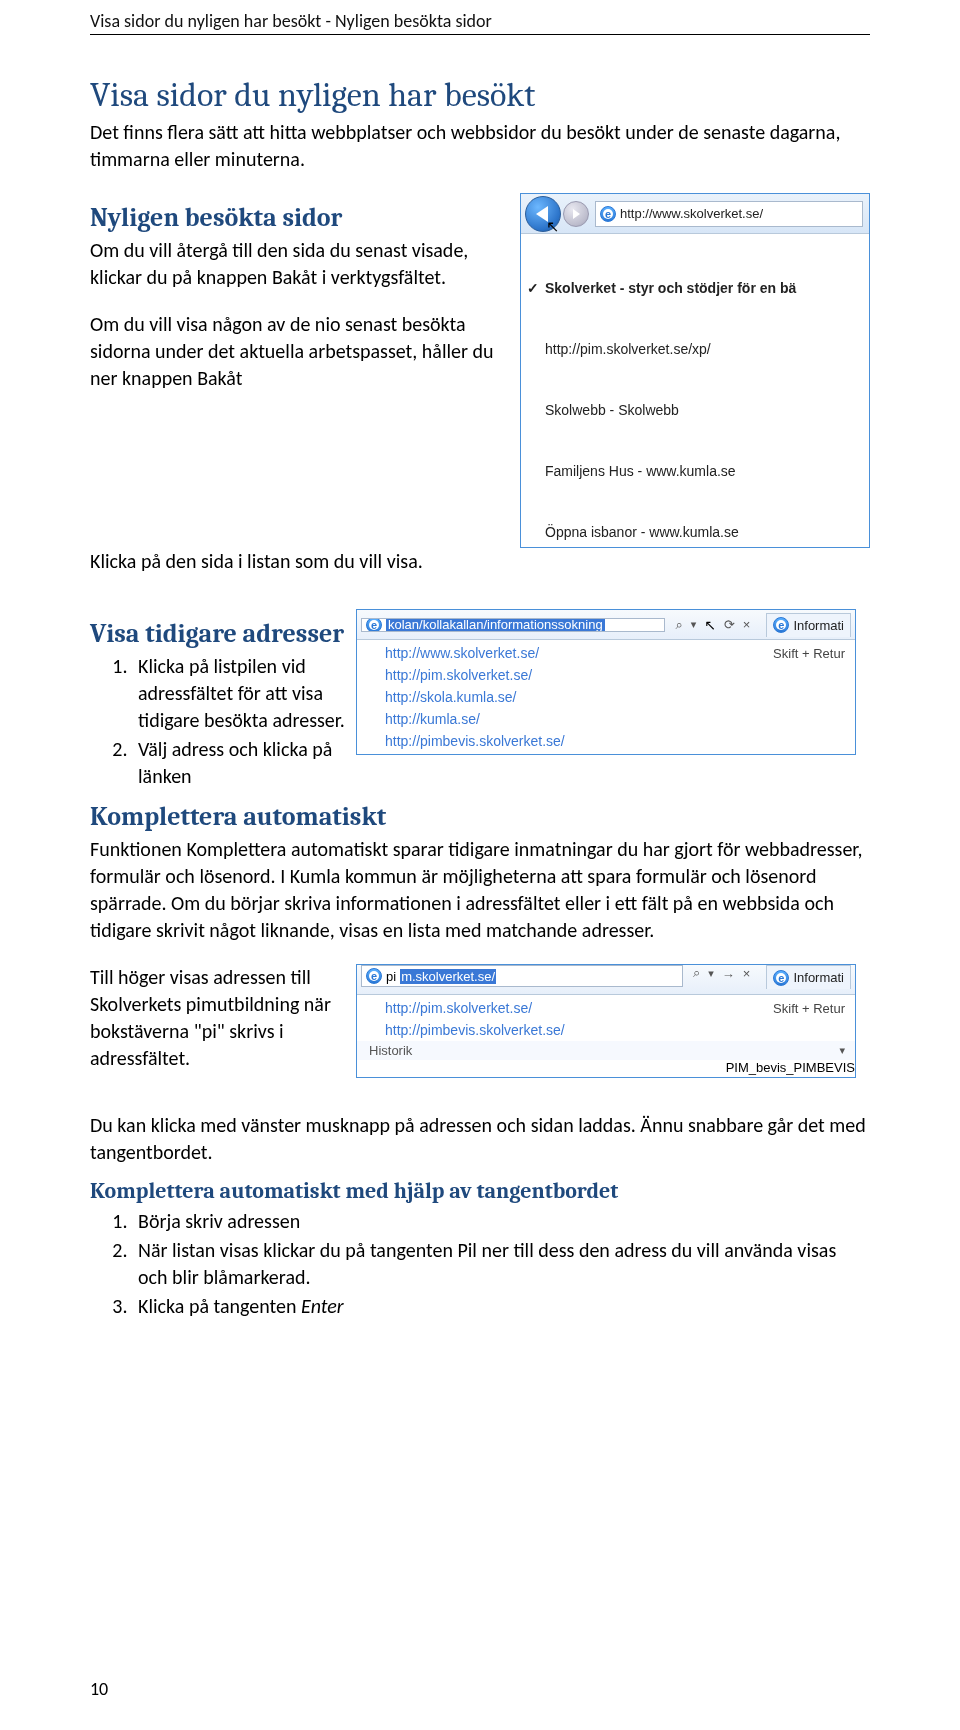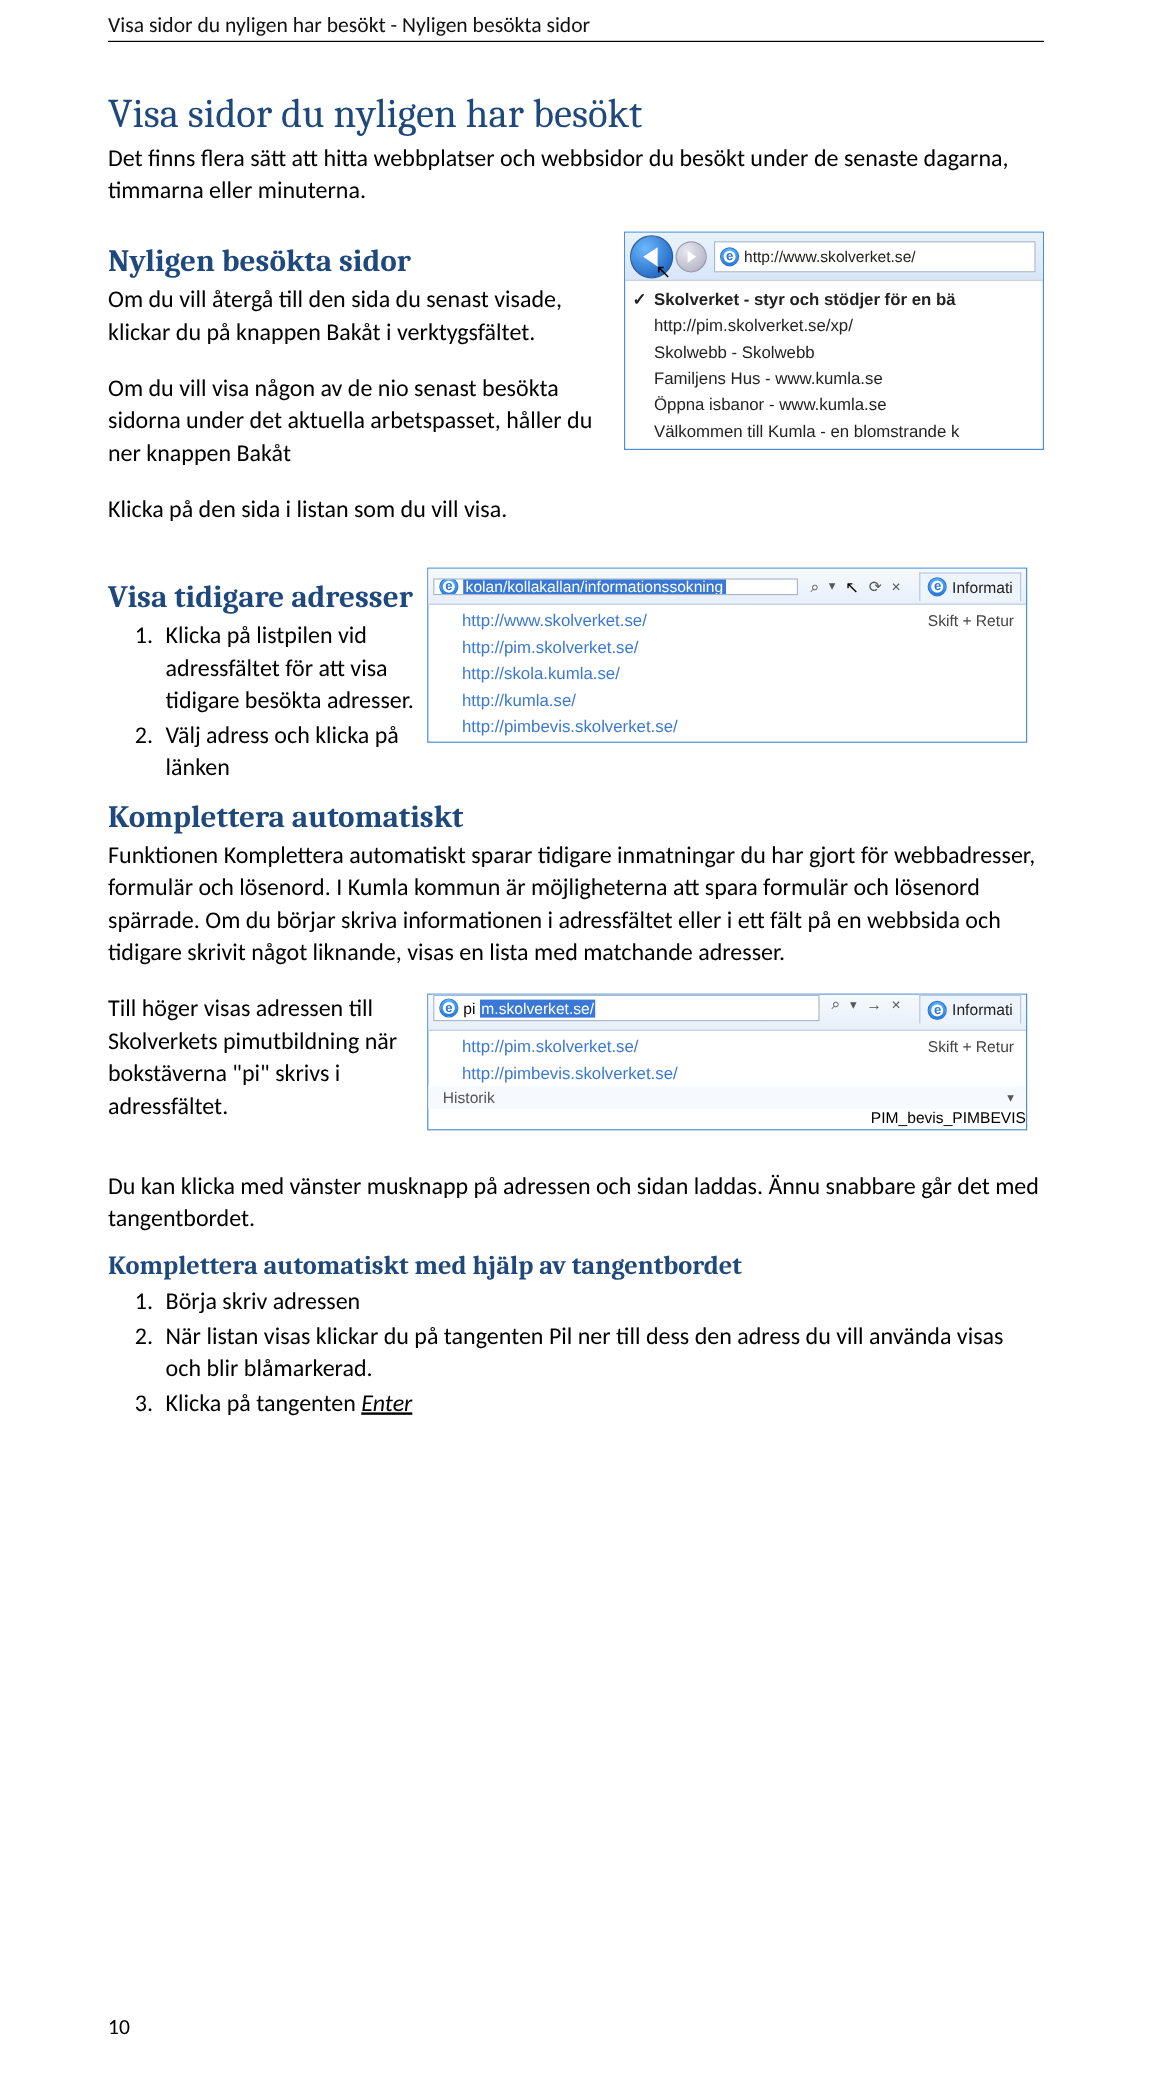--- a/index.html
+++ b/index.html
@@ -10,38 +10,38 @@
   h1.doc-title { font-family: Cambria, Georgia, serif; color: #1f497d; font-size: 34px; font-weight: 400; margin-bottom: 4px; }
   .body-text { font-size: 20px; line-height: 1.35; margin-bottom: 20px; }
   h2.section { font-family: Cambria, Georgia, serif; color: #1f497d; font-size: 26px; font-weight: 700; margin-top: 10px; margin-bottom: 4px; }
   h3.subsection { font-family: Cambria, Georgia, serif; color: #1f497d; font-size: 22px; font-weight: 700; margin-top: 8px; margin-bottom: 4px; }
   .two-col { display: flex; gap: 6px; align-items: flex-start; }
   .two-col .col-text { flex: 1 1 0; }
   .two-col .col-img { flex: 0 0 auto; }
   ol.num { margin-left: 42px; font-size: 20px; line-height: 1.35; }
   ol.num li { padding-left: 6px; margin-bottom: 2px; }
   .bold { font-weight: 400; }
-  .italic { font-style: italic; text-decoration: underline; }
+  .italic { font-style: italic; }
   .page-num { position: absolute; bottom: 30px; left: 90px; font-size: 18px; }
 
   
   .shot { border: 1.5px solid #4a90d9; background: #fff; font-family: "Segoe UI", Tahoma, sans-serif; font-size: 14px; color: #222; }
   .shot1 { width: 350px; }
   .shot1 .topbar { display: flex; align-items: center; height: 40px; background: linear-gradient(#eaf2fb,#d7e6f7); border-bottom: 1px solid #b8c9db; }
   .shot1 .backbtn { width: 36px; height: 36px; margin-left: 4px; border-radius: 50%; background: radial-gradient(circle at 35% 30%, #6db8ff, #2a72c8 70%, #1a4d8a); display: flex; align-items: center; justify-content: center; position: relative; border: 1px solid #2a5d9a; }
   .shot1 .backbtn .arrow { width: 0; height: 0; border-top: 8px solid transparent; border-bottom: 8px solid transparent; border-right: 12px solid #fff; margin-right: 2px; }
   .shot1 .cursor { position: absolute; left: 20px; top: 20px; font-size: 16px; color: #000; }
   .shot1 .fwdbtn { width: 26px; height: 26px; margin-left: 2px; border-radius: 50%; background: radial-gradient(circle at 35% 30%, #e8e8f0, #bcbccc 70%, #9a9ab0); border: 1px solid #9a9ab0; display:flex; align-items:center; justify-content:center;}
   .shot1 .fwdbtn .arrow { width:0;height:0;border-top:5px solid transparent;border-bottom:5px solid transparent;border-left:7px solid #fff;}
   .shot1 .addrwrap { flex:1; margin: 0 6px; height: 26px; background:#fff; border:1px solid #a9b9cd; display:flex; align-items:center; padding:0 4px; gap:4px;}
   .ie-icon { display:inline-flex; width:16px; height:16px; border-radius:50%; background: conic-gradient(#5bb0ff, #2a78d6, #5bb0ff); border:1px solid #2a78d6; align-items:center; justify-content:center; position:relative;}
   .ie-icon::after{content:"e"; font-size:11px; font-weight:bold; color:#2a78d6; background:#fff; border-radius:50%; width:10px; height:10px; display:flex; align-items:center; justify-content:center; line-height:10px;}
   .shot1 .addrurl { font-size: 13px; color:#222; white-space:nowrap; overflow:hidden;}
   .shot1 .drop { padding: 4px 0; }
-  .shot1 .drop .row { display:flex; align-items:center; height:22px; padding: 0 10px 0 24px; white-space:nowrap; overflow:hidden; text-overflow: clip;}
+  .shot1 .drop .row { display:flex; align-items:center; height:22px; padding: 0 10px 0 24px; white-space:nowrap; overflow:hidden; text-overflow: clip; margin-top: 39px;}
   .shot1 .drop .row.check::before { content:"✓"; position:absolute; margin-left:-18px; font-weight:bold;}
   .shot1 .drop .row.bolded { font-weight: 600; }
 
   
   .shot2 { width: 500px; }
   .shot2 .bar { display:flex; align-items:center; height:30px; background:linear-gradient(#f7fafd,#e7effa); border-bottom:1px solid #b8c9db; padding:0 4px; gap:4px;}
   .shot2 .addr { flex:1; height:14px; background:#fff; border:1px solid #a9b9cd; display:flex; align-items:center; padding:0 4px; gap:4px; overflow:hidden;}
   .shot2 .addr .sel { background:#3a78d6; color:#fff; padding:0 2px; font-size:13px; white-space:nowrap;}
   .shot2 .icons { display:flex; gap:8px; color:#555; font-size:13px; align-items:center; padding:0 6px;}
   .shot2 .cursor2 { font-size:14px; color:#000; }
@@ -107,21 +107,20 @@
             <span class="ie-icon"></span>
             <span class="addrurl">http://www.skolverket.se/</span>
           </div>
         </div>
         <div class="drop">
           <div class="row check bolded">Skolverket - styr och stödjer för en bä</div>
           <div class="row">http://pim.skolverket.se/xp/</div>
           <div class="row">Skolwebb - Skolwebb</div>
           <div class="row">Familjens Hus - www.kumla.se</div>
           <div class="row">Öppna isbanor - www.kumla.se</div>
-          <div class="row">Välkommen till Kumla - en blomstrande k</div>
         </div>
       </div>
     </div>
   </div>
 
   <p class="para mb20">Klicka på den sida i listan som du vill visa.</p>
 
   <div class="two-col mt30">
     <div class="col-text" style="flex:0 0 260px;">
       <h2 class="section">Visa tidigare adresser</h2>

